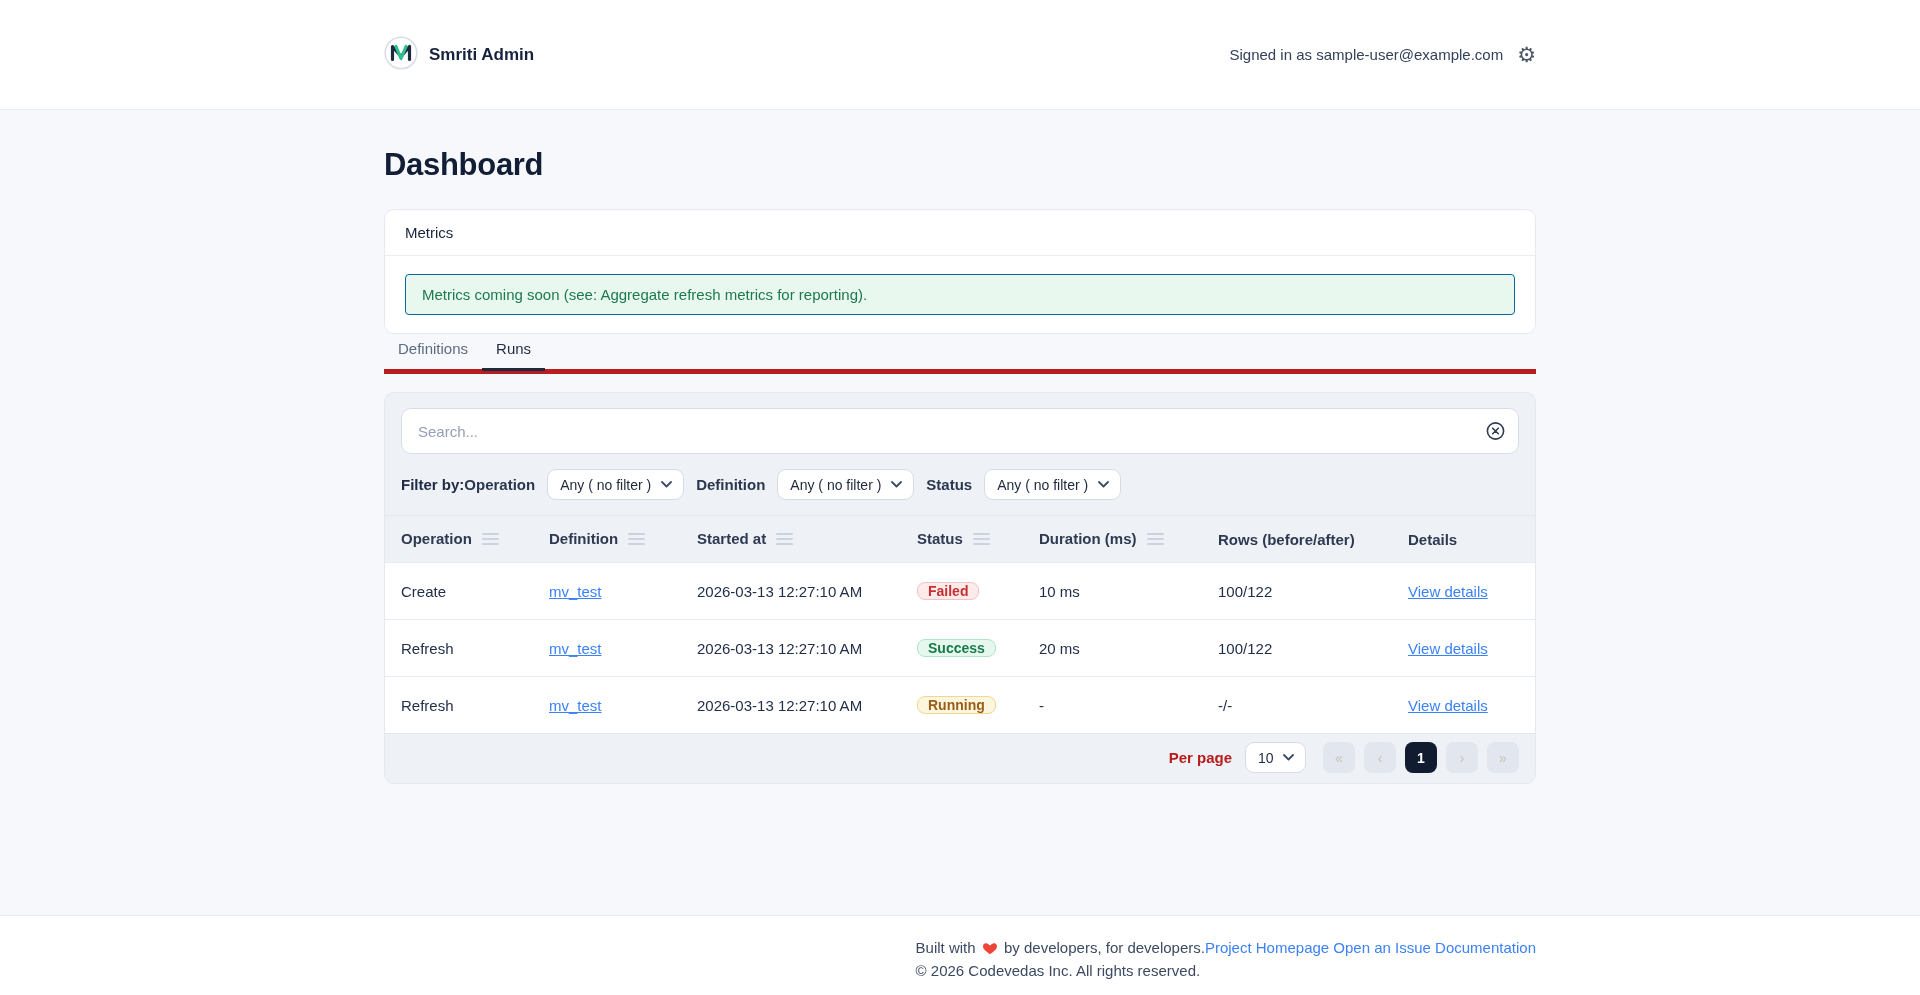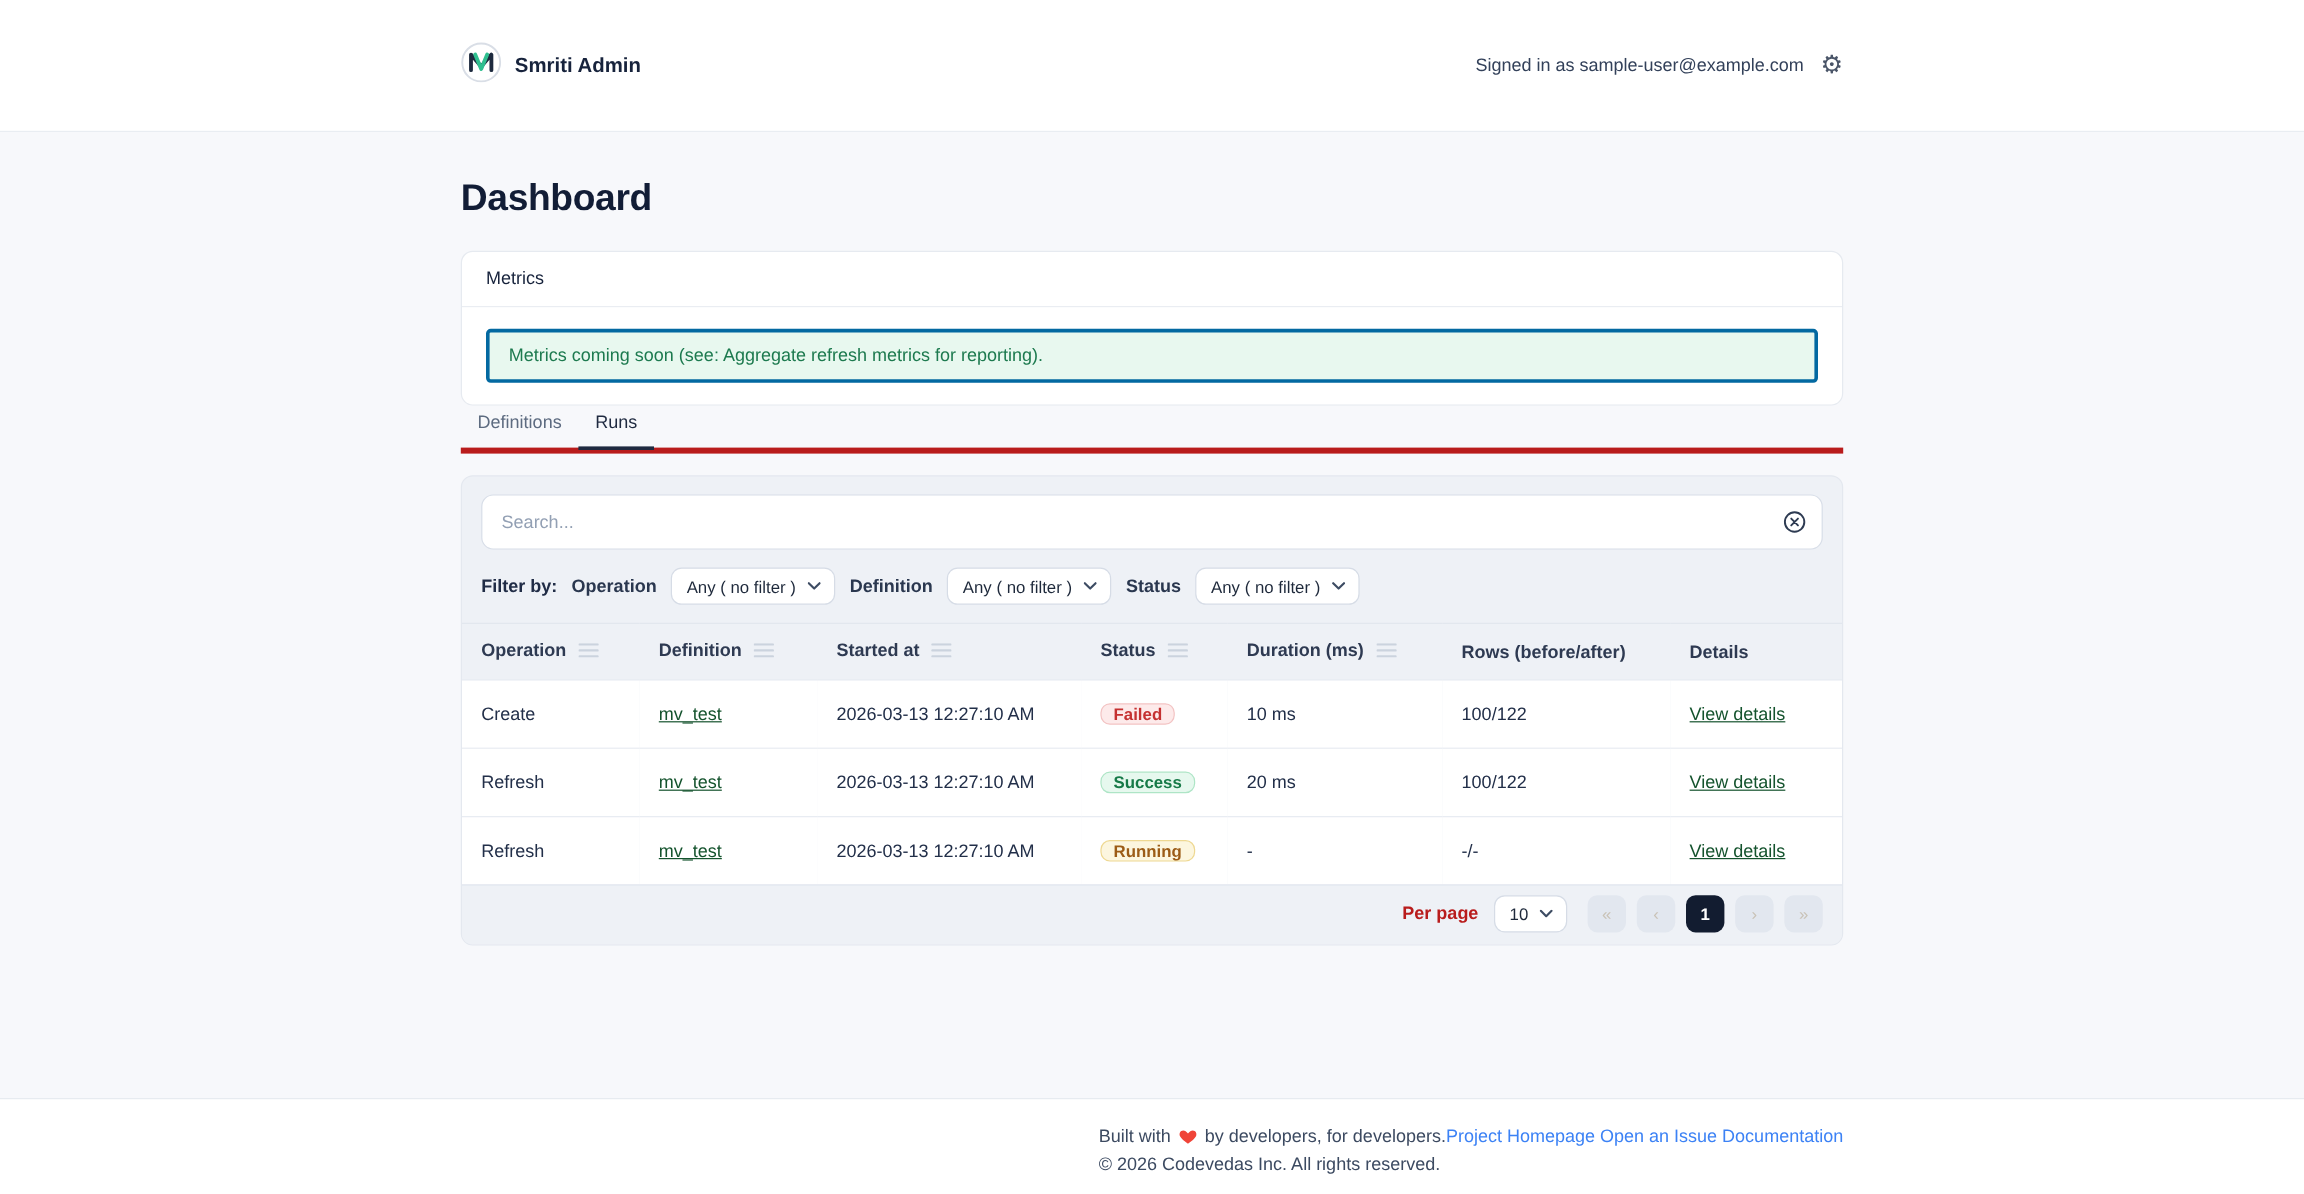--- a/index.html
+++ b/index.html
@@ -22,47 +22,47 @@
   .header-right { display: flex; align-items: center; gap: 14px; font-size: 15px; color: #33415a; }
   .gear { font-size: 21px; color: #4a5568; cursor: pointer; line-height: 1; }
 
   main { flex: 1; }
   h1 { font-size: 31px; font-weight: 800; color: #121d36; margin: 37px 0 0; letter-spacing: -0.3px; }
 
   
   .card { background: #fff; border: 1px solid #e6eaf0; border-radius: 10px; margin-top: 26px; }
   .card-header { padding: 14px 20px; border-bottom: 1px solid #eaedf2; font-weight: normal; font-size: 15px; color: #17233c; }
   .card-body { padding: 18px 20px; }
-  .alert { background: #e8f8ef; border: 3px solid #0369a1; border-radius: 4px; padding: 11px 16px; font-size: 15px; color: #1d7a4f; }
+  .alert { background: #e8f8ef; border: 1px solid #0369a1; border-radius: 4px; padding: 11px 16px; font-size: 15px; color: #1d7a4f; }
 
   
   .tabs { border-bottom: 5px solid #b91c1c; display: flex; }
   .tab { padding: 6px 14px 11px; font-size: 15px; color: #5d6b80; cursor: pointer; border-bottom: 3px solid transparent; margin-bottom: -2px; }
   .tab.active { color: #1f2a40; border-bottom-color: #1f2a40; }
 
   
   .panel { margin-top: 18px; background: #eef1f6; border: 1px solid #e4e8ef; border-radius: 10px; overflow: hidden; }
   .search-wrap { padding: 15px 16px; position: relative; }
   .search-input { width: 100%; height: 46px; background: #fff; border: 1px solid #d8dee8; border-radius: 10px; padding: 0 48px 0 16px; font-size: 15px; color: #1e293b; font-family: inherit; outline: none; }
   .search-input::placeholder { color: #93a0b4; }
   .clear-btn { position: absolute; right: 30px; top: 50%; transform: translateY(-50%); cursor: pointer; display: flex; }
 
-  .filter-row { display: flex; align-items: center; gap: 12px; padding: 0 16px 15px; font-size: 15px; }
+  .filter-row { display: flex; align-items: center; padding: 0 16px 15px; font-size: 15px; }
   .filter-by { font-weight: bold; color: #202c46; }
   .filter-label { font-weight: bold; color: #2a374f; }
   .select-wrap { position: relative; display: inline-flex; align-items: center; background: #fff; border: 1px solid #d6dce6; border-radius: 9px; height: 31px; padding: 0 11px 0 12px; gap: 9px; cursor: pointer; }
   .select-wrap select { appearance: none; -webkit-appearance: none; border: none; background: transparent; font-size: 14px; color: #1e293b; font-family: inherit; outline: none; cursor: pointer; }
   .chev { display: flex; }
 
   
   table { width: 100%; border-collapse: collapse; table-layout: fixed; }
   thead th { text-align: left; padding: 14px 16px; font-size: 15px; color: #2e3a52; font-weight: bold; border-top: 1px solid #e2e7ee; }
   th .sort-icon { vertical-align: -1px; margin-left: 10px; display: inline-block; }
   tbody td { background: #fff; padding: 19px 16px; font-size: 15px; color: #222f49; border-top: 1px solid #e8ecf2; }
-  .link { color: #14532d; text-decoration: underline; cursor: pointer; margin-top: 31px; }
+  .link { color: #3b82f6; text-decoration: underline; cursor: pointer; margin-top: 31px; }
 
   .badge { display: inline-block; padding: 0 10px; border-radius: 8px; font-size: 14px; font-weight: bold; }
   .badge-failed  { background: #fdeaea; border: 1px solid #f3c3c3; color: #c53131; }
   .badge-success { background: #e6f8ee; border: 1px solid #aee5c6; color: #177a48; }
   .badge-running { background: #fcf6df; border: 1px solid #eed892; color: #9c5c17; }
 
   
   .pagination { display: flex; align-items: center; justify-content: flex-end; gap: 9px; padding: 8px 16px 10px; border-top: 1px solid #e2e7ee; background: #eef1f6; }
   .per-page-label { font-weight: bold; font-size: 15px; color: #b91c1c; margin-right: 4px; }
   .page-btn { width: 32px; height: 31px; border-radius: 8px; border: none; display: flex; align-items: center; justify-content: center; font-size: 14px; font-family: inherit; cursor: pointer; }

